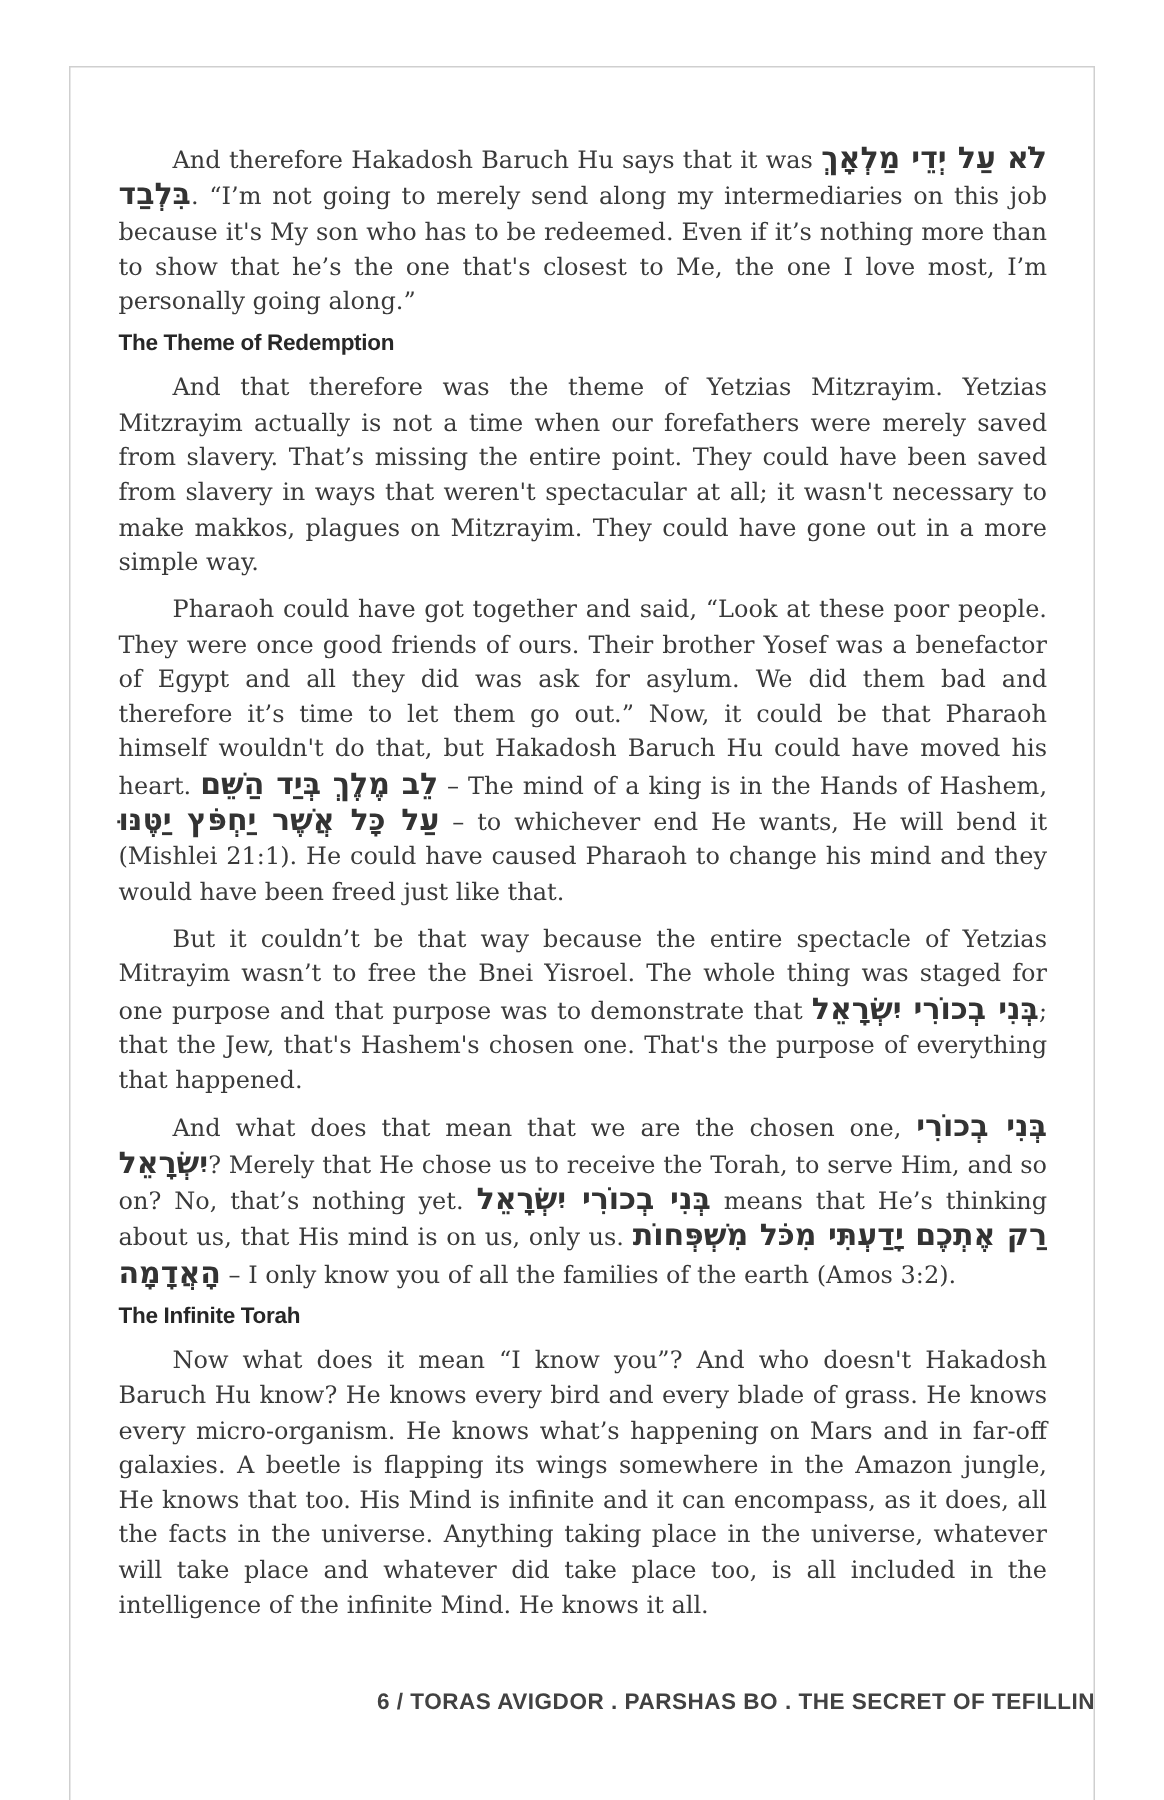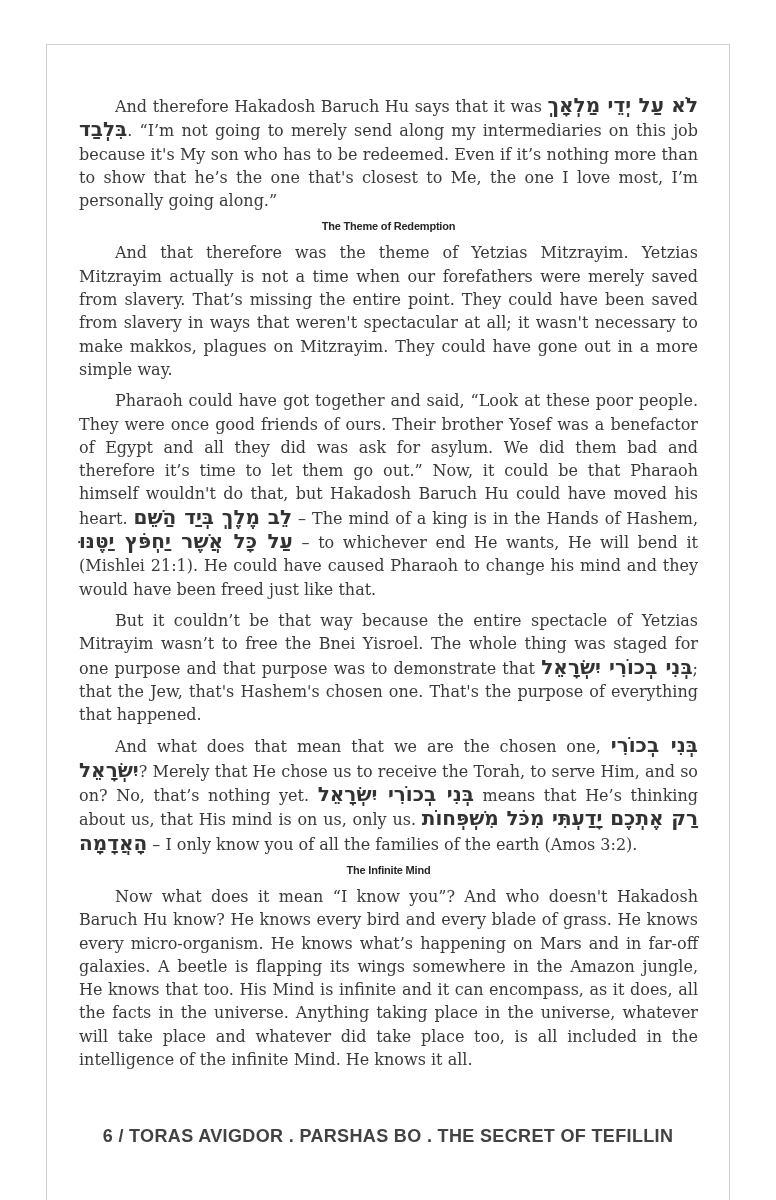--- a/index.html
+++ b/index.html
@@ -38,35 +38,35 @@
   .it { }
   .he {
     font-family: "DejaVu Sans", sans-serif;
     font-size: 20px;
     color: #333333;
     font-weight: bold;
   }
   h2.section-heading {
     font-family: "Liberation Sans", sans-serif;
     font-weight: 700;
-    font-size: 11px;
+    font-size: 15px;
     letter-spacing: -0.2px;
     color: #272727;
-    text-align: center;
+    text-align: left;
     margin: 8px 0 9px 0;
   }
   .page-footer {
     position: absolute;
     left: 46px;
     top: 1126px;
     width: 684px;
-    text-align: center;
+    text-align: right;
     font-family: "Liberation Sans", sans-serif;
     font-weight: 700;
-    font-size: 18px;
+    font-size: 15px;
     letter-spacing: 0.35px;
     color: #424242;
   }
 </style>
 </head>
 <body>
 
 <div class="page-frame">
   <div class="page-content">
 
@@ -76,20 +76,20 @@
     <h2 class="section-heading">The Theme of Redemption</h2>
 
     <p class="body-par indent"><span>And that therefore was the theme of Yetzias Mitzrayim. Yetzias Mitzrayim actually is not a time when our forefathers were merely saved from slavery. That’s missing the entire point. They could have been saved from slavery in ways that weren't spectacular at all; it wasn't necessary to make </span><span class="it">makkos</span><span>, plagues on Mitzrayim. They could have gone out in a more simple way.</span></p>
 
     <p class="body-par indent"><span>Pharaoh could have got together and said, “Look at these poor people. They were once good friends of ours. Their brother Yosef was a benefactor of Egypt and all they did was ask for asylum. We did them bad and therefore it’s time to let them go out.” Now, it could be that Pharaoh himself wouldn't do that, but Hakadosh Baruch Hu could have moved his heart. </span><span class="he">לֵב מֶלֶךְ בְּיַד הַשֵּׁם</span><span> – </span><span class="it">The mind of a king is in the Hands of Hashem,</span><span> </span><span class="he">עַל כָּל אֲשֶׁר יַחְפֹּץ יַטֶּנּוּ</span><span> – </span><span class="it">to whichever end He wants, He will bend it</span><span> (Mishlei 21:1). He could have caused Pharaoh to change his mind and they would have been freed just like that.</span></p>
 
     <p class="body-par indent"><span>But it </span><span class="it">couldn’t</span><span> be that way because the entire spectacle of Yetzias Mitrayim </span><span class="it">wasn’t</span><span> to free the Bnei Yisroel. The whole thing was staged for one purpose and that purpose was to demonstrate that </span><span class="he">בְּנִי בְכוֹרִי יִשְׂרָאֵל</span><span>; that the Jew, that's Hashem's chosen one. That's the purpose of everything that happened.</span></p>
 
     <p class="body-par indent"><span>And what does that mean that we are the chosen one, </span><span class="he">בְּנִי בְכוֹרִי יִשְׂרָאֵל</span><span>? Merely that He chose us to receive the Torah, to serve Him, and so on? No, that’s nothing yet. </span><span class="he">בְּנִי בְכוֹרִי יִשְׂרָאֵל</span><span> means that He’s thinking about us, that His mind is on us, </span><span class="it">only us.</span><span> </span><span class="he">רַק אֶתְכֶם יָדַעְתִּי מִכֹּל מִשְׁפְּחוֹת הָאֲדָמָה</span><span> – </span><span class="it">I only know you of all the families of the earth</span><span> (Amos 3:2).</span></p>
 
-    <h2 class="section-heading">The Infinite Mind</h2>
+    <h2 class="section-heading">The Infinite Torah</h2>
 
     <p class="body-par indent"><span>Now what does it mean “I know you”? And who doesn't Hakadosh Baruch Hu know? He knows every bird and every blade of grass. He knows every micro-organism. He knows what’s happening on Mars and in far-off galaxies. A beetle is flapping its wings somewhere in the Amazon jungle, He knows that too. His Mind is infinite and it can encompass, as it does, all the facts in the universe. Anything taking place in the universe, whatever will take place and whatever did take place too, is all included in the intelligence of the infinite Mind. He </span><span class="it">knows</span><span> it all.</span></p>
 
   </div>
 </div>
 
 <div class="page-footer">6 / TORAS AVIGDOR . PARSHAS BO . THE SECRET OF TEFILLIN</div>
 
 </body></html>

